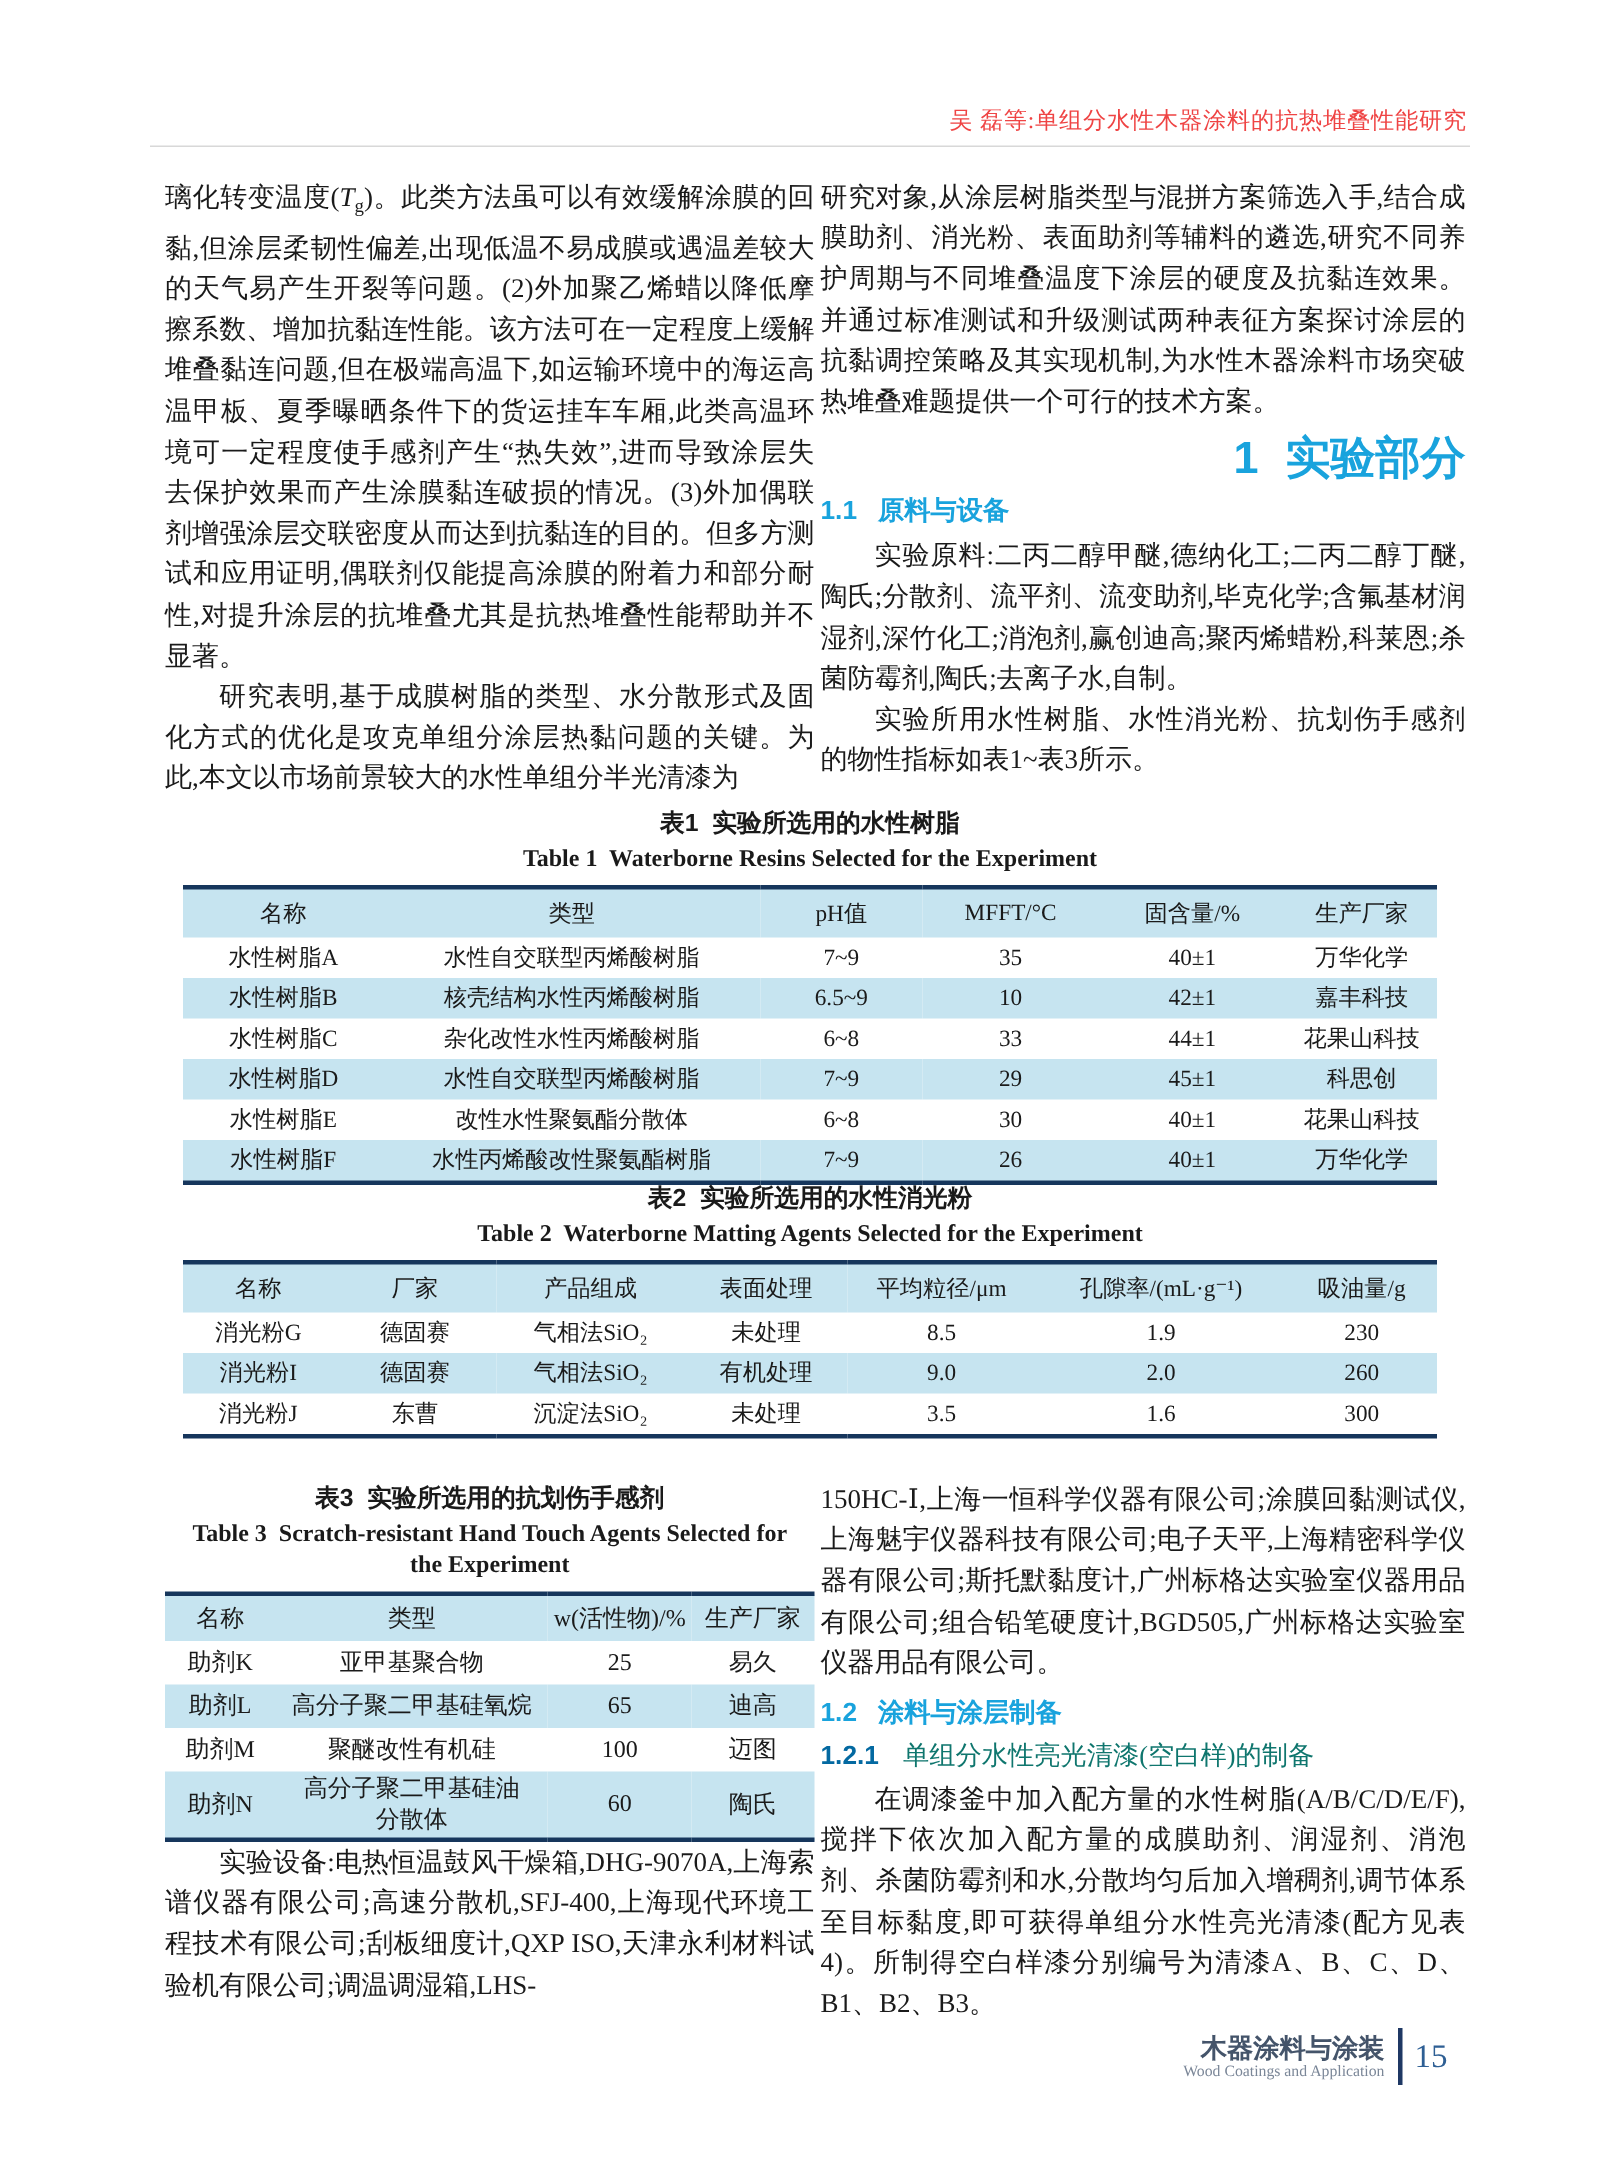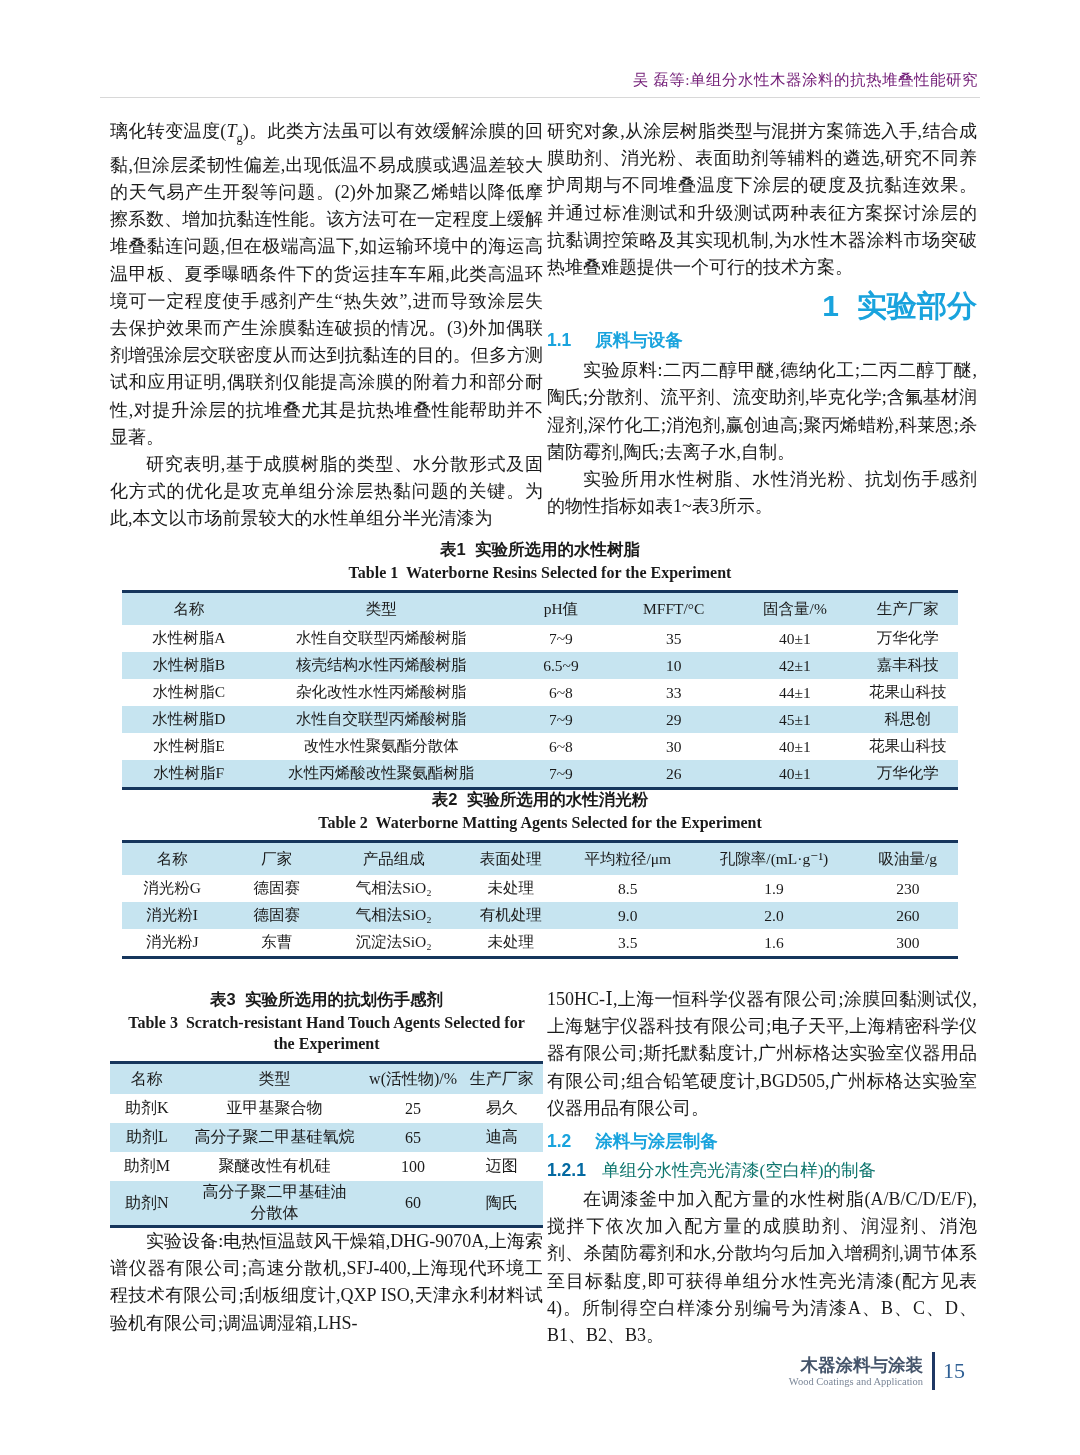--- a/index.html
+++ b/index.html
@@ -3,39 +3,39 @@
 <meta charset="utf-8">
 <style>
   html,body{margin:0;padding:0;}
   body{
     width:1080px;height:1455px;position:relative;background:#ffffff;
     font-family:"Liberation Serif","DejaVu Serif",serif;color:#1a1a1a;
     overflow:hidden;
   }
   .abs{position:absolute;}
   
-  .running-title{top:70px;right:102px;font-size:15.5px;color:#701a75;letter-spacing:0.5px;}
+  .running-title{top:70px;right:102px;font-size:15.5px;color:#ef4444;letter-spacing:0.5px;}
   .header-rule{top:97px;left:100px;width:880px;height:1px;background:#d8d8d8;}
   
   .col{width:433px;}
   .col-left{left:110px;top:118px;}
   .col-right{left:547px;top:118px;width:430px;}
   .col-left-bottom{left:110px;top:988px;}
   .col-right-bottom{left:547px;top:986px;width:430px;}
   p.body{font-size:18px;line-height:27.2px;text-align:justify;margin:0;}
   p.indent{text-indent:2em;}
   p.body i{font-style:italic;}
   sub{font-size:70%;}
   
   .sec1{color:#19a3dd;font-family:"Liberation Sans","DejaVu Sans",sans-serif;
         font-weight:bold;font-size:30px;margin:12px 0 10px 0;line-height:26px;text-align:right;}
   .sec1 .num{margin-right:18px;}
   .sec2{color:#19a3dd;font-family:"Liberation Sans","DejaVu Sans",sans-serif;
         font-weight:bold;font-size:17.5px;margin:8px 0 6px 0;line-height:22px;}
-  .sec2 .num{margin-right:24px;text-align:right;}
+  .sec2 .num{margin-right:14px;text-align:right;}
   .sec3{font-size:17.5px;margin:6px 0 4px 0;line-height:24px;}
   .sec3 .num{color:#0369a1;font-family:"Liberation Sans","DejaVu Sans",sans-serif;font-weight:bold;margin-right:16px;}
   .sec3 .ttl{color:#0f766e;}
   
   .tblblock-1{left:122px;top:538px;width:836px;}
   .tblblock-2{left:122px;top:788px;width:836px;}
   .tbl-title-cn{text-align:center;font-family:"Liberation Sans","DejaVu Sans",sans-serif;
                 font-weight:bold;font-size:16.5px;white-space:pre-wrap;line-height:22px;}
   .tbl-title-en{text-align:center;font-weight:bold;font-size:16px;white-space:pre-wrap;line-height:21px;margin-top:2px;}
   table.paper{width:100%;border-collapse:collapse;margin-top:7px;

